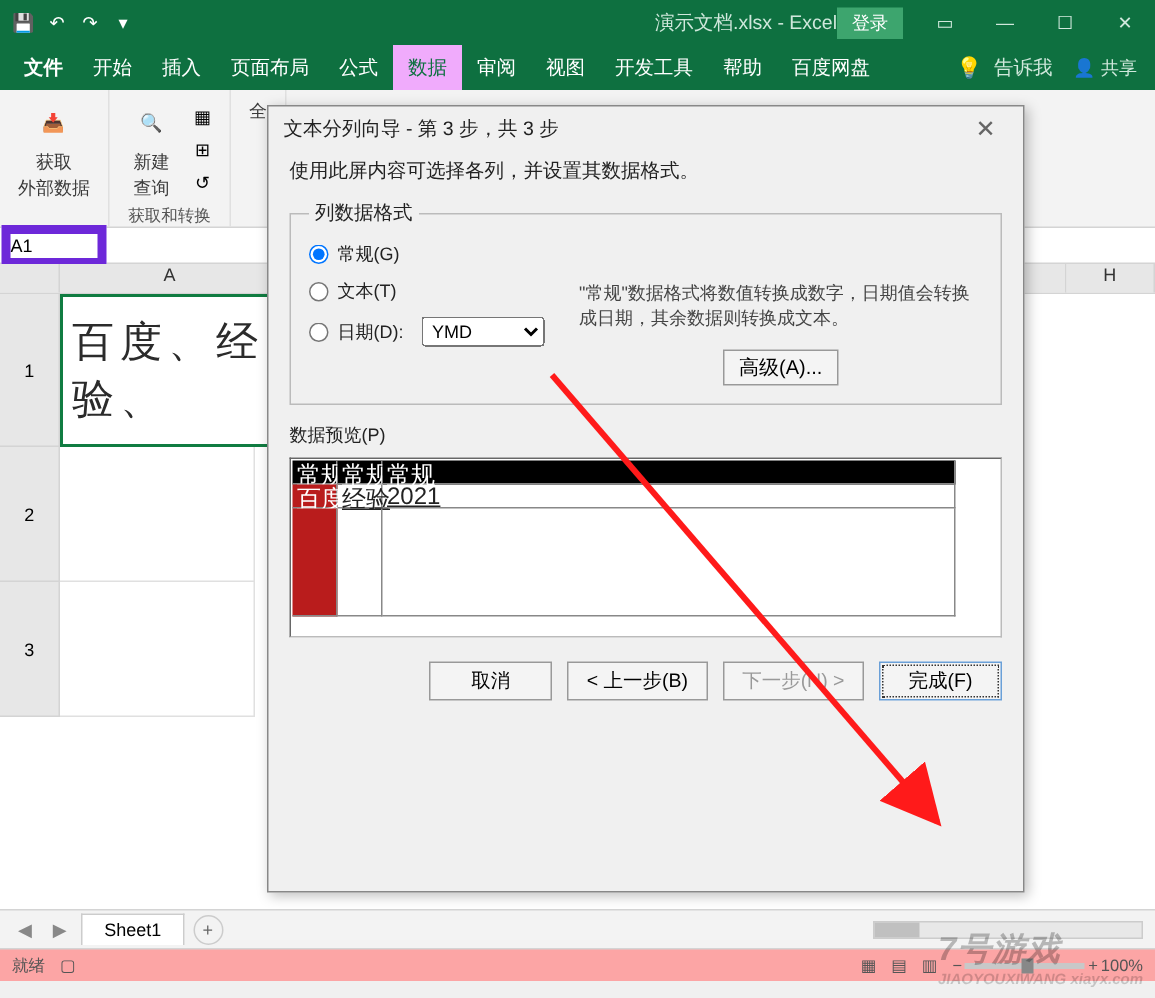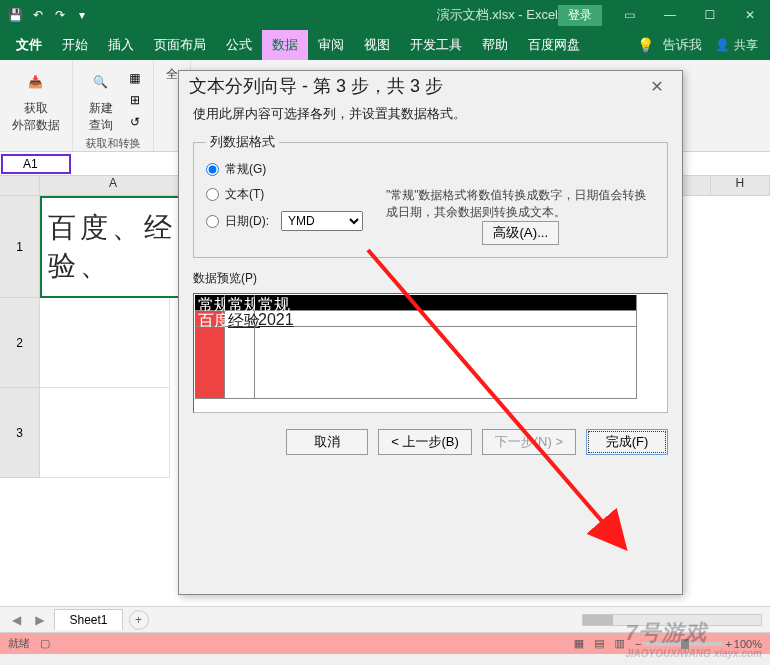--- a/index.html
+++ b/index.html
@@ -29,21 +29,21 @@
 .ribgroup { border-right: 1px solid #e0e0e0; padding: 4px 8px; display: flex; flex-direction: column; align-items: center; justify-content: space-between; }
 .ribgroup .top { display: flex; align-items: center; gap: 4px; }
 .ribgroup .bigbtn { display: flex; flex-direction: column; align-items: center; gap: 2px; font-size: 12px; color: #3a3a3a; padding: 2px 4px; }
 .ribgroup .bigbtn .ico { width: 32px; height: 32px; display: flex; align-items: center; justify-content: center; }
 .ribgroup .label { font-size: 11px; color: #555; padding-bottom: 2px; }
 .ribgroup .mini { display: flex; flex-direction: column; gap: 2px; }
 .ribgroup .mini .mbtn { width: 20px; height: 20px; display: flex; align-items: center; justify-content: center; font-size: 12px; }
 
 
 .fbar { height: 24px; background: #fff; border-bottom: 1px solid #d4d4d4; display: flex; align-items: center; }
-.fbar .namebox { width: 70px; border: 2px solid #6d28d9; padding: 1px 20px; font-size: 12px; margin: 1px; background: #fff; }
+.fbar .namebox { width: 70px; border: 6px solid #6d28d9; padding: 1px 0; font-size: 12px; margin: 1px; background: #fff; }
 .fbar .fxarea { flex: 1; }
 
 
 .grid { position: relative; background: #fff; height: 430px; }
 .grid .colhdr { display: flex; height: 20px; background: #f3f3f3; border-bottom: 1px solid #d4d4d4; }
 .grid .corner { width: 40px; border-right: 1px solid #d4d4d4; background: #e7e7e7; }
 .grid .ch { width: 130px; border-right: 1px solid #d4d4d4; text-align: center; font-size: 12px; color: #333; background: #e7e7e7; }
 .grid .ch.big { width: 150px; }
 .grid .rows { display: flex; flex-direction: column; }
 .grid .row { display: flex; height: 102px; }
@@ -63,46 +63,46 @@
 
 .status { height: 22px; background: #fca5a5; border-top: 1px solid #d4d4d4; display: flex; align-items: center; font-size: 11px; color: #555; padding: 0 8px; gap: 10px; }
 .status .spacer { flex: 1; }
 .status .zoom { display: flex; align-items: center; gap: 2px; }
 .status .zoom .slider { width: 80px; height: 4px; background: #c8c8c8; position: relative; }
 .status .zoom .slider .handle { position: absolute; left: 38px; top: -3px; width: 8px; height: 10px; background: #888; }
 
 
 .dialog { position: absolute; left: 178px; top: 70px; width: 505px; height: 525px; background: #f0f0f0; border: 1px solid #888; box-shadow: 2px 2px 8px rgba(0,0,0,0.25); font-size: 12px; color: #222; }
 .dialog .dtitle { height: 30px; display: flex; align-items: center; padding: 0 10px; }
-.dialog .dtitle .dt { flex: 1; font-size: 18px; }
+.dialog .dtitle .dt { flex: 1; font-size: 13px; }
 .dialog .dtitle .xbtn { width: 30px; text-align: center; font-size: 16px; color: #666; }
 .dialog .dbody { padding: 4px 14px; }
 .dialog .instr { font-size: 13px; margin-bottom: 10px; }
 .dialog fieldset { border: 1px solid #bbb; padding: 10px 12px 12px 12px; margin-bottom: 12px; }
 .dialog fieldset legend { font-size: 13px; padding: 0 4px; }
 .dialog .formatrow { display: flex; align-items: flex-start; }
 .dialog .radios { display: flex; flex-direction: column; gap: 8px; width: 180px; }
 .dialog .radio { display: flex; align-items: center; gap: 6px; }
 .dialog .radio input { margin: 0; }
 .dialog .radio .datecombo { margin-left: 6px; }
 .dialog select { font-size: 12px; padding: 1px 2px; width: 82px; }
 .dialog .desc { flex: 1; font-size: 12px; color: #444; padding-top: 26px; }
-.dialog .desc .adv { text-align: center; margin-top: 0; }
+.dialog .desc .adv { text-align: center; margin-top: 12px; }
 .dialog .desc .advbtn { padding: 2px 10px; border: 1px solid #999; background: #f4f4f4; }
 .dialog .destrow { display: flex; align-items: center; gap: 6px; margin: 6px 0 14px 0; }
 .dialog .destrow label { white-space: nowrap; }
 .dialog .destrow input { flex: 1; border: 1px solid #888; padding: 2px 4px; font-size: 12px; }
 .dialog .destrow .refbtn { width: 22px; height: 20px; border: 1px solid #999; background: #fafafa; display: flex; align-items: center; justify-content: center; font-weight: bold; }
 .dialog .preview-label { margin-bottom: 6px; display: block; }
 .dialog .preview { border: 1px inset #bbb; background: #fff; height: 120px; position: relative; overflow: auto; }
 .dialog .preview .pgrid { position: absolute; left: 1px; top: 1px; }
 .dialog .preview .phdr, .dialog .preview .prow { display: flex; }
 .dialog .preview .pcell { border-right: 1px solid #888; border-bottom: 1px solid #888; padding: 0 3px; font-size: 16px; height: 16px; white-space: nowrap; text-decoration: underline; }
 .dialog .preview .phdr .pcell { background: #000; color: #fff; }
-.dialog .preview .selcol { background: #ef4444; color: #fff; }
+.dialog .preview .selcol { background: #b91c1c; color: #fff; }
 .dialog .preview .pc0 { width: 30px; }
 .dialog .preview .pc1 { width: 30px; }
 .dialog .preview .pc2 { width: 382px; }
 .dialog .btns { display: flex; justify-content: flex-end; gap: 10px; padding: 12px 14px 14px 0; }
 .dialog .btns button { padding: 3px 12px; font-size: 13px; border: 1px solid #999; background: #f4f4f4; min-width: 82px; }
 .dialog .btns button:disabled { color: #999; }
 .dialog .btns .finish { border: 1px solid #6aa0d8; outline: 1px dotted #333; outline-offset: -3px; }
 
 
 .arrow { position: absolute; pointer-events: none; left: 0; top: 0; }

